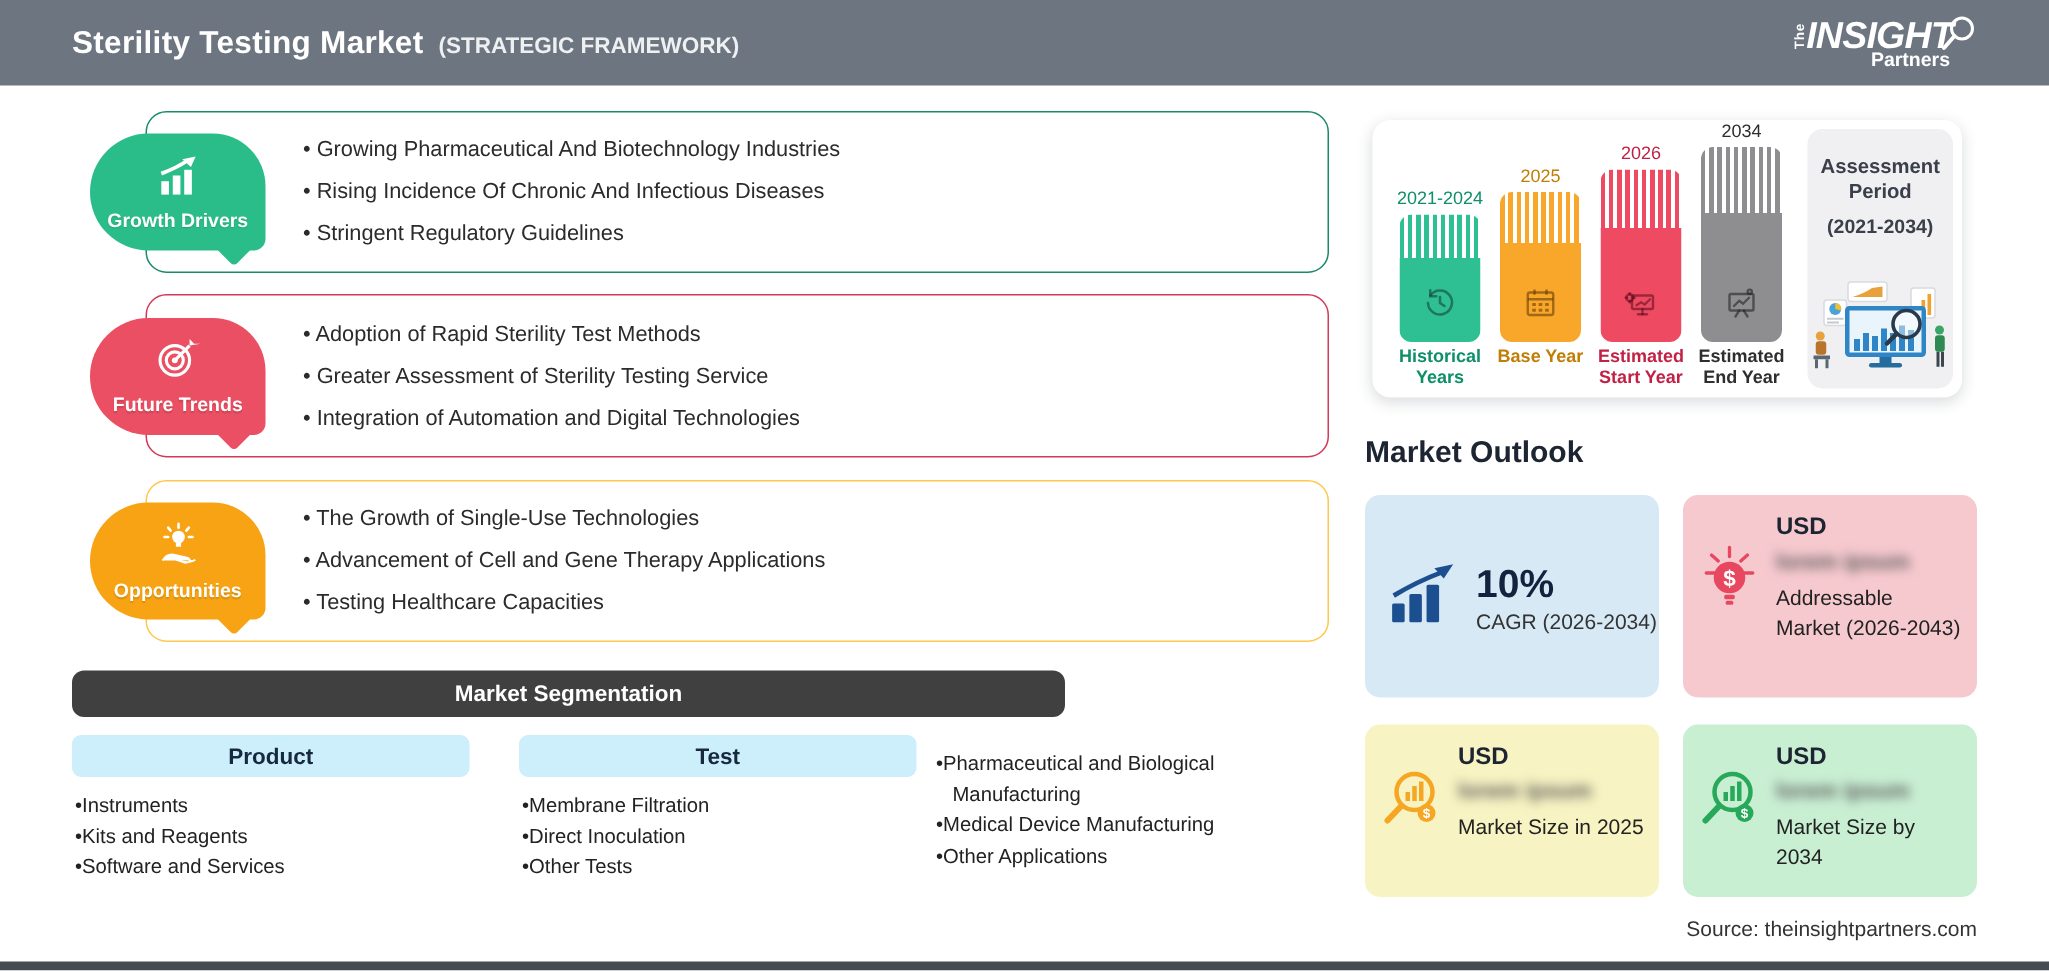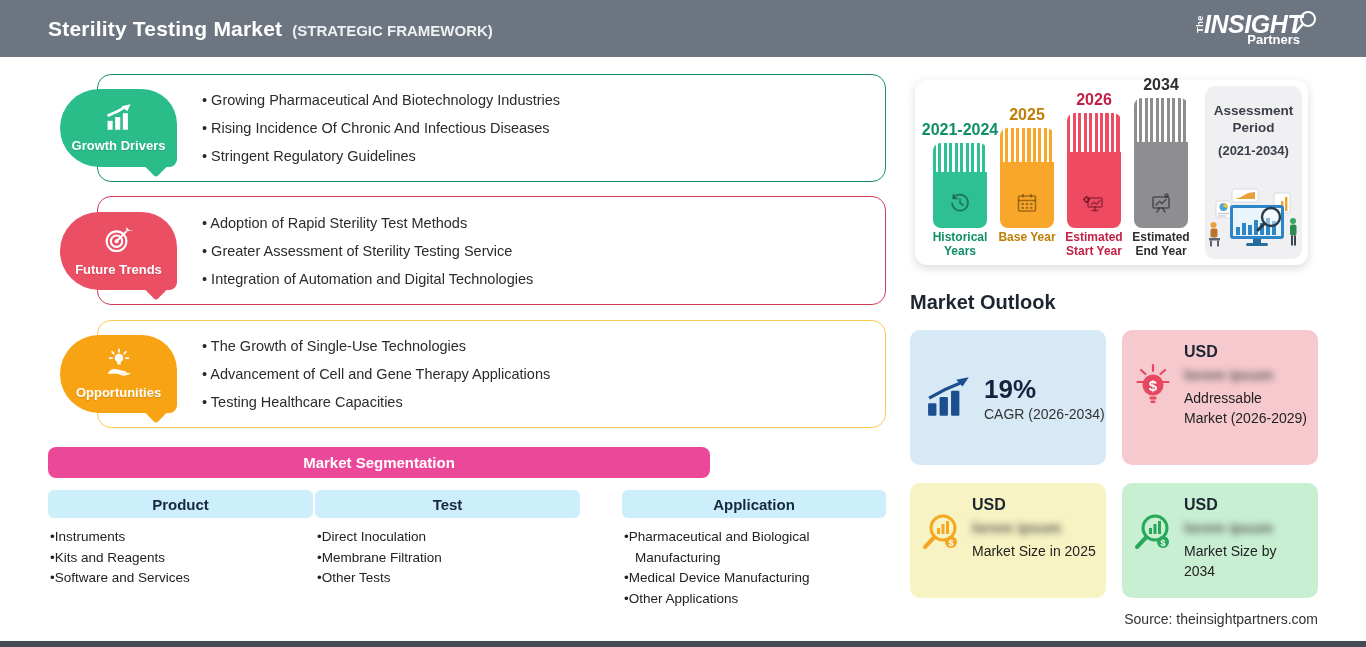--- a/index.html
+++ b/index.html
@@ -32,39 +32,39 @@
   .section-box li { font-size:14.5px; color:#2b2b2b; line-height:28px; padding-left:13px; text-indent:-13px; }
   .section-box li::before { content:"\2022  "; color:#2b2b2b; }
   .badge { position:absolute; left:12px; top:50%; transform:translateY(-50%); width:117px; height:78px;
            border-radius:40px 36px 8px 40px; z-index:2;
            display:flex; flex-direction:column; align-items:center; justify-content:center; gap:3px; }
   .badge::after { content:""; position:absolute; right:10px; bottom:-6px; width:22px; height:22px;
                   background:inherit; transform:rotate(45deg); z-index:-1; border-radius:3px; }
   .badge-label { color:#fff; font-size:13px; font-weight:bold; text-shadow:0 1px 1px rgba(0,0,0,.15); }
 
   
-  .seg-bar { position:absolute; left:48px; top:447px; width:662px; height:31px; background:#ec4899;
+  .seg-bar { position:absolute; left:48px; top:447px; width:662px; height:31px; background:#404040;
              border-radius:8px; display:flex; align-items:center; justify-content:center;
              color:#fff; font-size:15px; font-weight:bold; }
   .seg-col { position:absolute; top:490px; }
   .seg-col-1 { left:48px;  width:265px; }
-  .seg-col-2 { left:315px; width:265px; }
+  .seg-col-2 { left:346px; width:265px; }
   .seg-col-3 { left:622px; width:264px; }
   .seg-head { height:28px; background:#cdeefb; border-radius:6px; display:flex; align-items:center;
               justify-content:center; font-size:15px; font-weight:bold; color:#17293e; }
   .seg-col ul { list-style:none; margin-top:9px; padding-left:2px; }
   .seg-col li { font-size:13.5px; color:#222; line-height:20.5px; padding-left:11px; text-indent:-11px; }
   .seg-col li::before { content:"\2022 "; color:#222; }
 
   
   .timeline-card { position:absolute; left:915px; top:80px; width:393px; height:185px; background:#fff;
                    border-radius:12px; box-shadow:0 3px 10px rgba(40,50,60,.18); }
   .bar-group { position:absolute; bottom:37px; width:54px; display:flex; flex-direction:column; align-items:center; }
   .bg-1 { left:18px; }  .bg-2 { left:85px; }  .bg-3 { left:152px; }  .bg-4 { left:219px; }
-  .bar-year { font-size:16px; font-weight:bold; margin-bottom:4px; white-space:nowrap; }
+  .bar-year { font-size:12px; font-weight:normal; margin-bottom:4px; white-space:nowrap; }
   .bar { width:54px; border-radius:8px; overflow:hidden; display:flex; flex-direction:column; }
   .bar-stripes { height:34%; background:repeating-linear-gradient(90deg, var(--c) 0 3px, #ffffff 3px 5.5px); }
   .bar-solid { flex:1; background:var(--c); display:flex; align-items:flex-end; justify-content:center; padding-bottom:9px; }
   .bar-caption { position:absolute; top:150px; width:78px; text-align:center; font-size:12px; font-weight:bold; line-height:14px; }
   .bc-1 { left:6px; } .bc-2 { left:73px; } .bc-3 { left:140px; } .bc-4 { left:207px; }
   .assessment { position:absolute; left:290px; top:6px; width:97px; height:173px; background:#f0f0f3;
                 border-radius:10px; text-align:center; padding-top:16px; }
   .assess-title { font-size:13.5px; font-weight:bold; color:#3a3f4a; line-height:17px; padding:0 8px; }
   .assess-range { font-size:13px; color:#3a3f4a; margin-top:7px; font-weight:600; }
   .assess-illus { position:absolute; bottom:6px; left:3px; }
@@ -192,27 +192,26 @@
     <div class="seg-head">Product</div>
     <ul>
       <li>Instruments</li>
       <li>Kits and Reagents</li>
       <li>Software and Services</li>
     </ul>
   </div>
   <div class="seg-col seg-col-2">
     <div class="seg-head">Test</div>
     <ul>
+      <li>Membrane Filtration</li>
       <li>Direct Inoculation</li>
-      <li>Membrane Filtration</li>
       <li>Other Tests</li>
     </ul>
   </div>
   <div class="seg-col seg-col-3">
-    <div class="seg-head">Application</div>
     <ul>
       <li>Pharmaceutical and Biological Manufacturing</li>
       <li>Medical Device Manufacturing</li>
       <li>Other Applications</li>
     </ul>
   </div>
 
   <div class="timeline-card">
 
     <div class="bar-group bg-1">
@@ -353,21 +352,21 @@
         <g fill="#1c4f8f">
             <rect x="2" y="27" width="8" height="12" rx="1"></rect>
             <rect x="13" y="21" width="8" height="18" rx="1"></rect>
             <rect x="24" y="15" width="8" height="24" rx="1"></rect>
           </g>
         <path d="M3 22 Q18 13 34 7" stroke="#1c4f8f" stroke-width="3" fill="none"></path>
           <polygon points="41,2 29,4.5 35,11" fill="#1c4f8f"></polygon>
       </svg>
     </span>
     <div>
-      <div class="cagr-value">19%</div>
+      <div class="cagr-value">10%</div>
       <div class="cagr-label">CAGR (2026-2034)</div>
     </div>
   </div>
 
   <div class="card card-v card-addr" style="background: rgb(246, 201, 207);">
     <div class="card-icon-col">
       <svg width="40" height="52" viewBox="0 0 40 52">
         <g stroke="#e8485f" stroke-width="2.2" stroke-linecap="round">
             <line x1="20" y1="8" x2="20" y2="14"></line>
             <line x1="8" y1="13" x2="12.5" y2="17"></line>
@@ -377,21 +376,21 @@
           </g>
         <circle cx="20" cy="28" r="10.5" fill="#e8485f"></circle>
         <text x="20" y="33.5" text-anchor="middle" font-family="'Liberation Sans',sans-serif" font-size="15" font-weight="bold" fill="#fff">$</text>
         <rect x="16.5" y="39.5" width="7" height="3" rx="1" fill="#e8485f"></rect>
           <rect x="17.5" y="43.5" width="5" height="2.6" rx="1" fill="#e8485f"></rect>
       </svg>
     </div>
     <div class="card-text-col">
       <div class="usd">USD</div>
       <div class="blurred">lorem ipsum</div>
-      <div class="card-label">Addressable Market (2026-2029)</div>
+      <div class="card-label">Addressable Market (2026-2043)</div>
     </div>
   </div>
 
   <div class="card card-v card-size25" style="background: rgb(248, 243, 194);">
     <div class="card-icon-col">
       <svg width="48" height="48" viewBox="0 0 48 48">
         <circle cx="26" cy="18" r="12" fill="none" stroke="#f5a623" stroke-width="3"></circle>
         <g fill="#f5a623">
             <rect x="20" y="18" width="3" height="6"></rect>
             <rect x="24.5" y="14" width="3" height="10"></rect>

